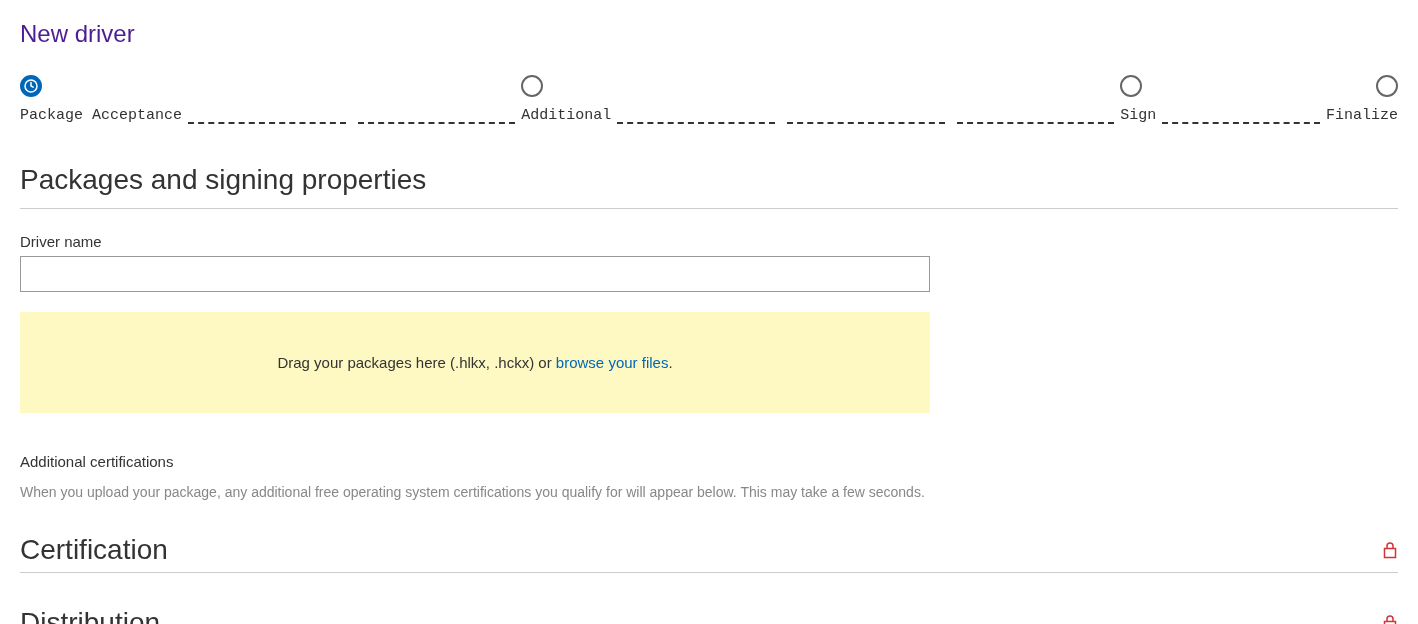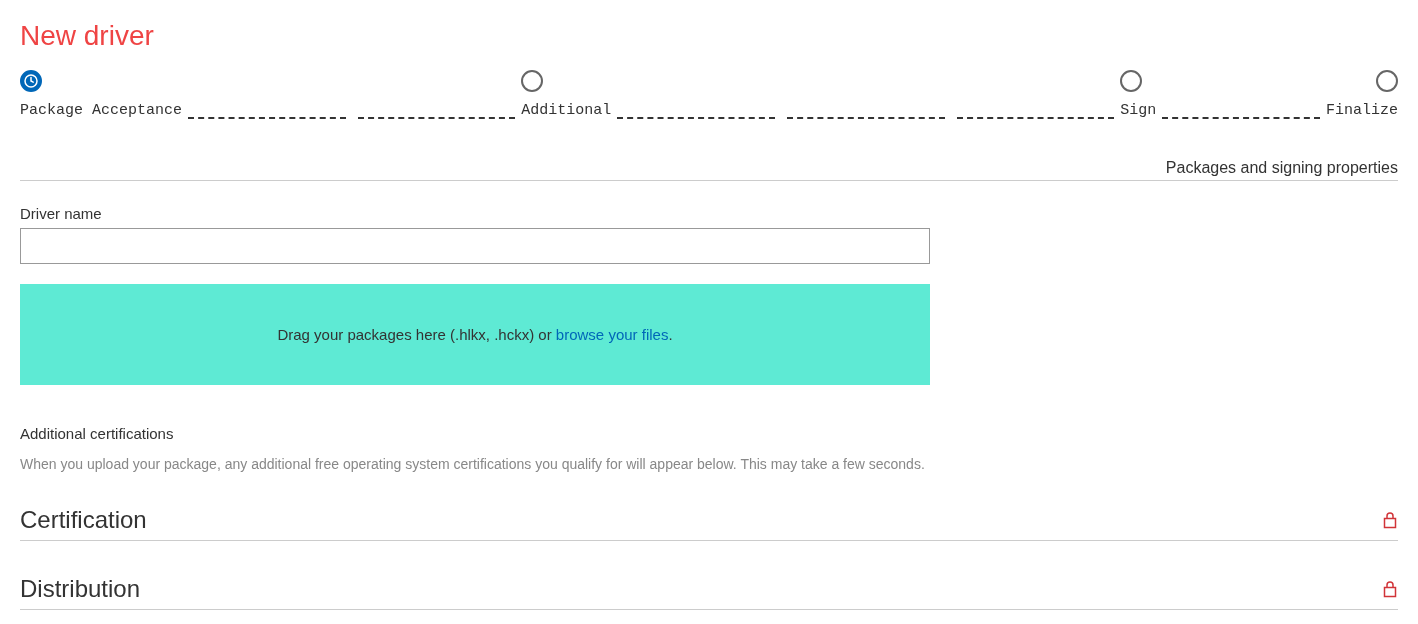--- a/index.html
+++ b/index.html
@@ -5,24 +5,24 @@
   * { box-sizing: border-box; }
   body {
     margin: 0;
     padding: 20px;
     font-family: "Segoe UI", "Segoe UI Web Regular", "Segoe UI Symbol", "Helvetica Neue", Arial, sans-serif;
     color: #333;
     background: #fff;
     width: 1418px;
   }
   .page-title {
-    font-size: 28px;
+    font-size: 24px;
     font-weight: 300;
-    color: #ef4444;
-    margin: 0 0 18px 0;
+    color: #4c1d95;
+    margin: 0 0 27px 0;
   }
 
   
   .stepper {
     display: flex;
     align-items: flex-end;
     justify-content: space-between;
     margin-bottom: 40px;
     font-family: Liberation Mono, monospace;
   }
@@ -57,38 +57,37 @@
   .step-connector {
     flex: 1;
     border-top: 2px dashed #333;
     margin-top: 11px;
     margin-left: 6px;
     margin-right: 6px;
   }
 
   
   .section-heading {
-    font-size: 16px;
+    font-size: 28px;
     font-weight: 400;
     color: #333;
     margin: 0 0 8px 0;
-    padding-bottom: 3px;
+    padding-bottom: 12px;
     border-bottom: 1px solid #ccc;
-    text-align: right;
   }
   .section-row {
     display: flex;
     align-items: center;
     justify-content: space-between;
     border-bottom: 1px solid #ccc;
     padding: 10px 0 6px 0;
     margin-top: 24px;
   }
   .section-row-title {
-    font-size: 24px;
+    font-size: 28px;
     font-weight: 400;
     color: #333;
   }
 
   .field-label {
     font-size: 15px;
     color: #333;
     margin-top: 24px;
     margin-bottom: 6px;
   }
@@ -98,21 +97,21 @@
     height: 36px;
     border: 1px solid #999;
     padding: 0 8px;
     font-size: 15px;
     font-family: inherit;
   }
 
   .dropzone {
     width: 910px;
     max-width: 100%;
-    background: #5eead4;
+    background: #fef9c3;
     margin-top: 20px;
     padding: 42px 10px;
     text-align: center;
     font-size: 15px;
     color: #333;
   }
   .dropzone .link { color: #0067b8; cursor: pointer; }
 
   .sub-heading {
     font-size: 15px;

